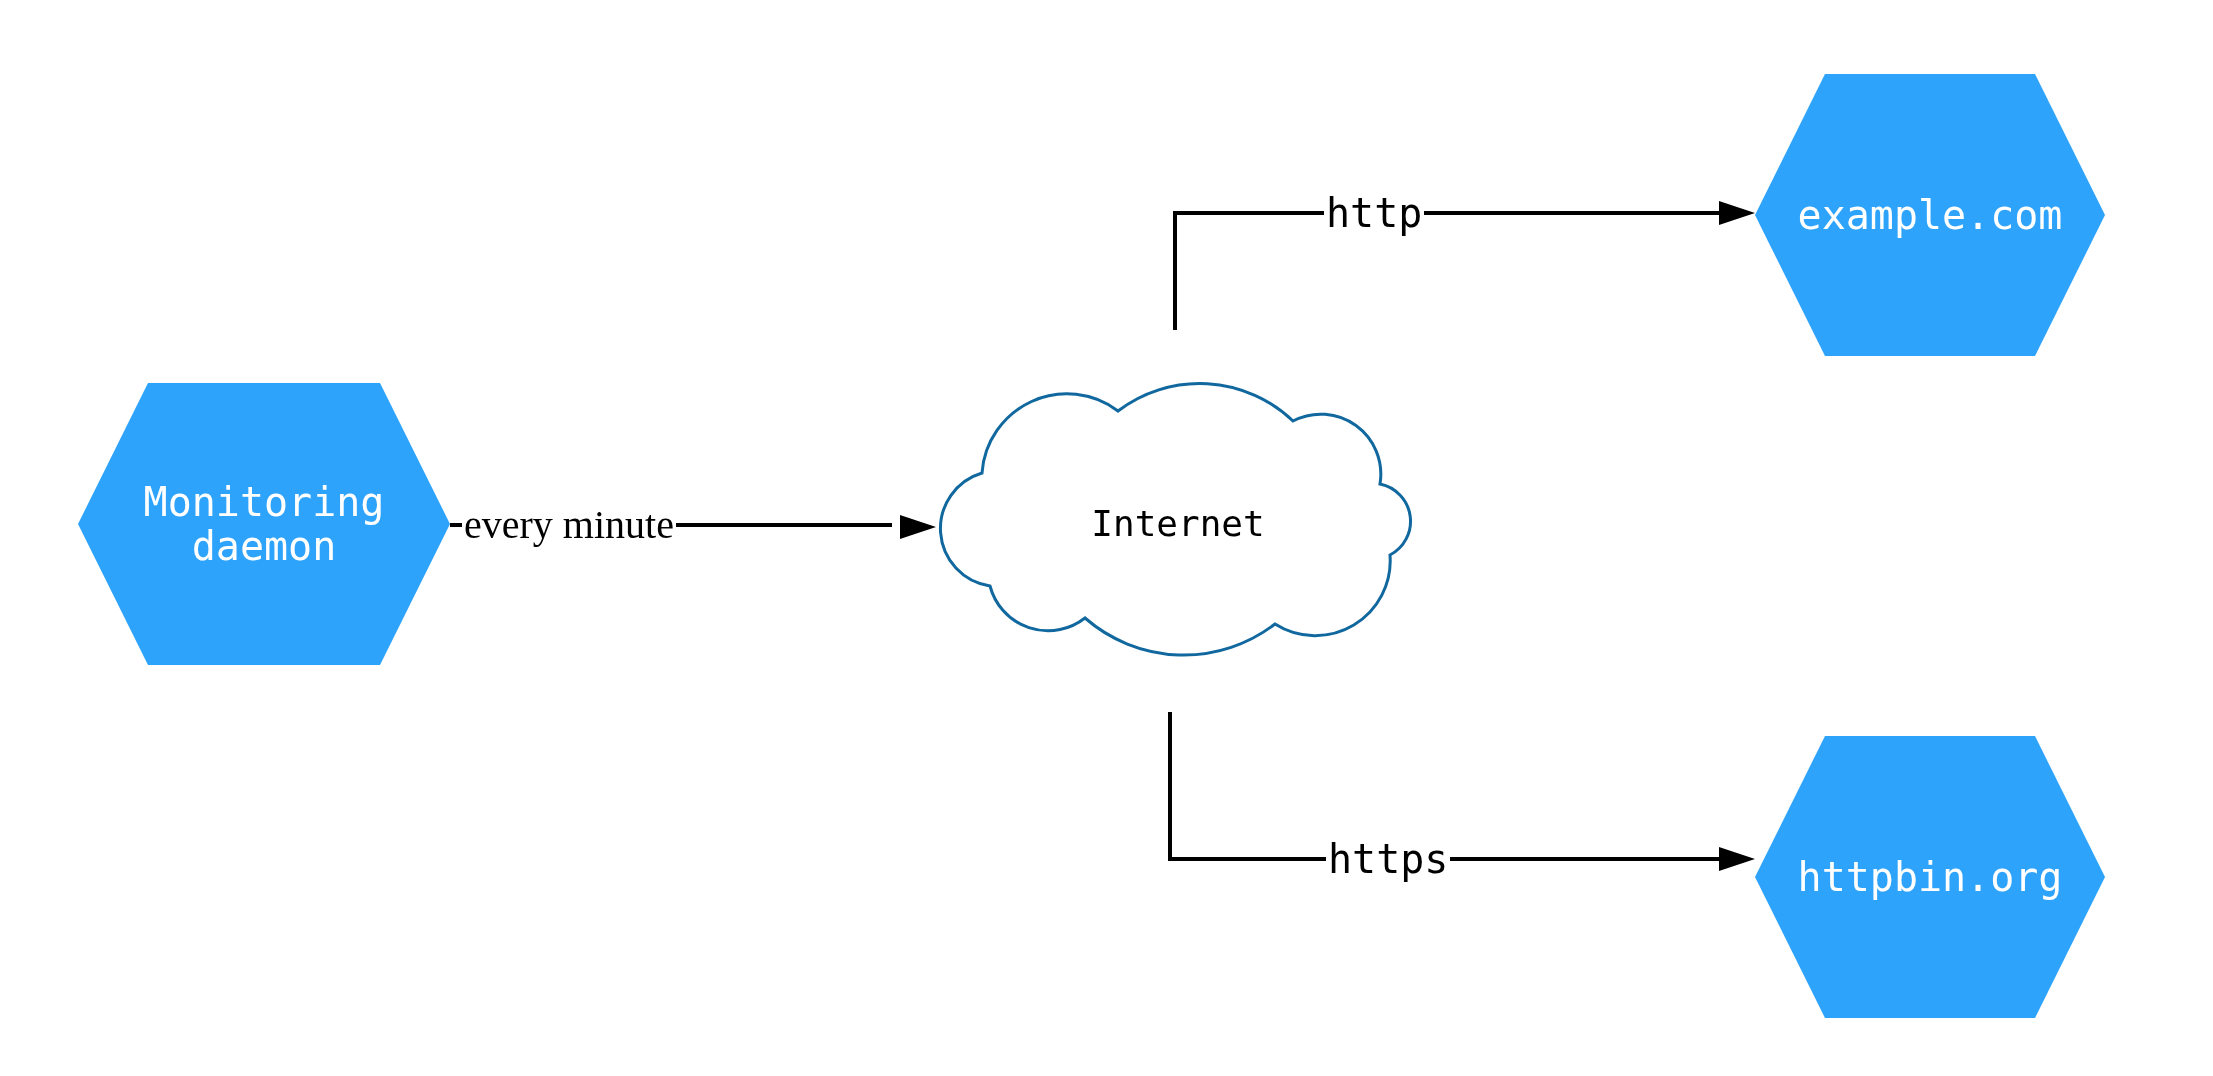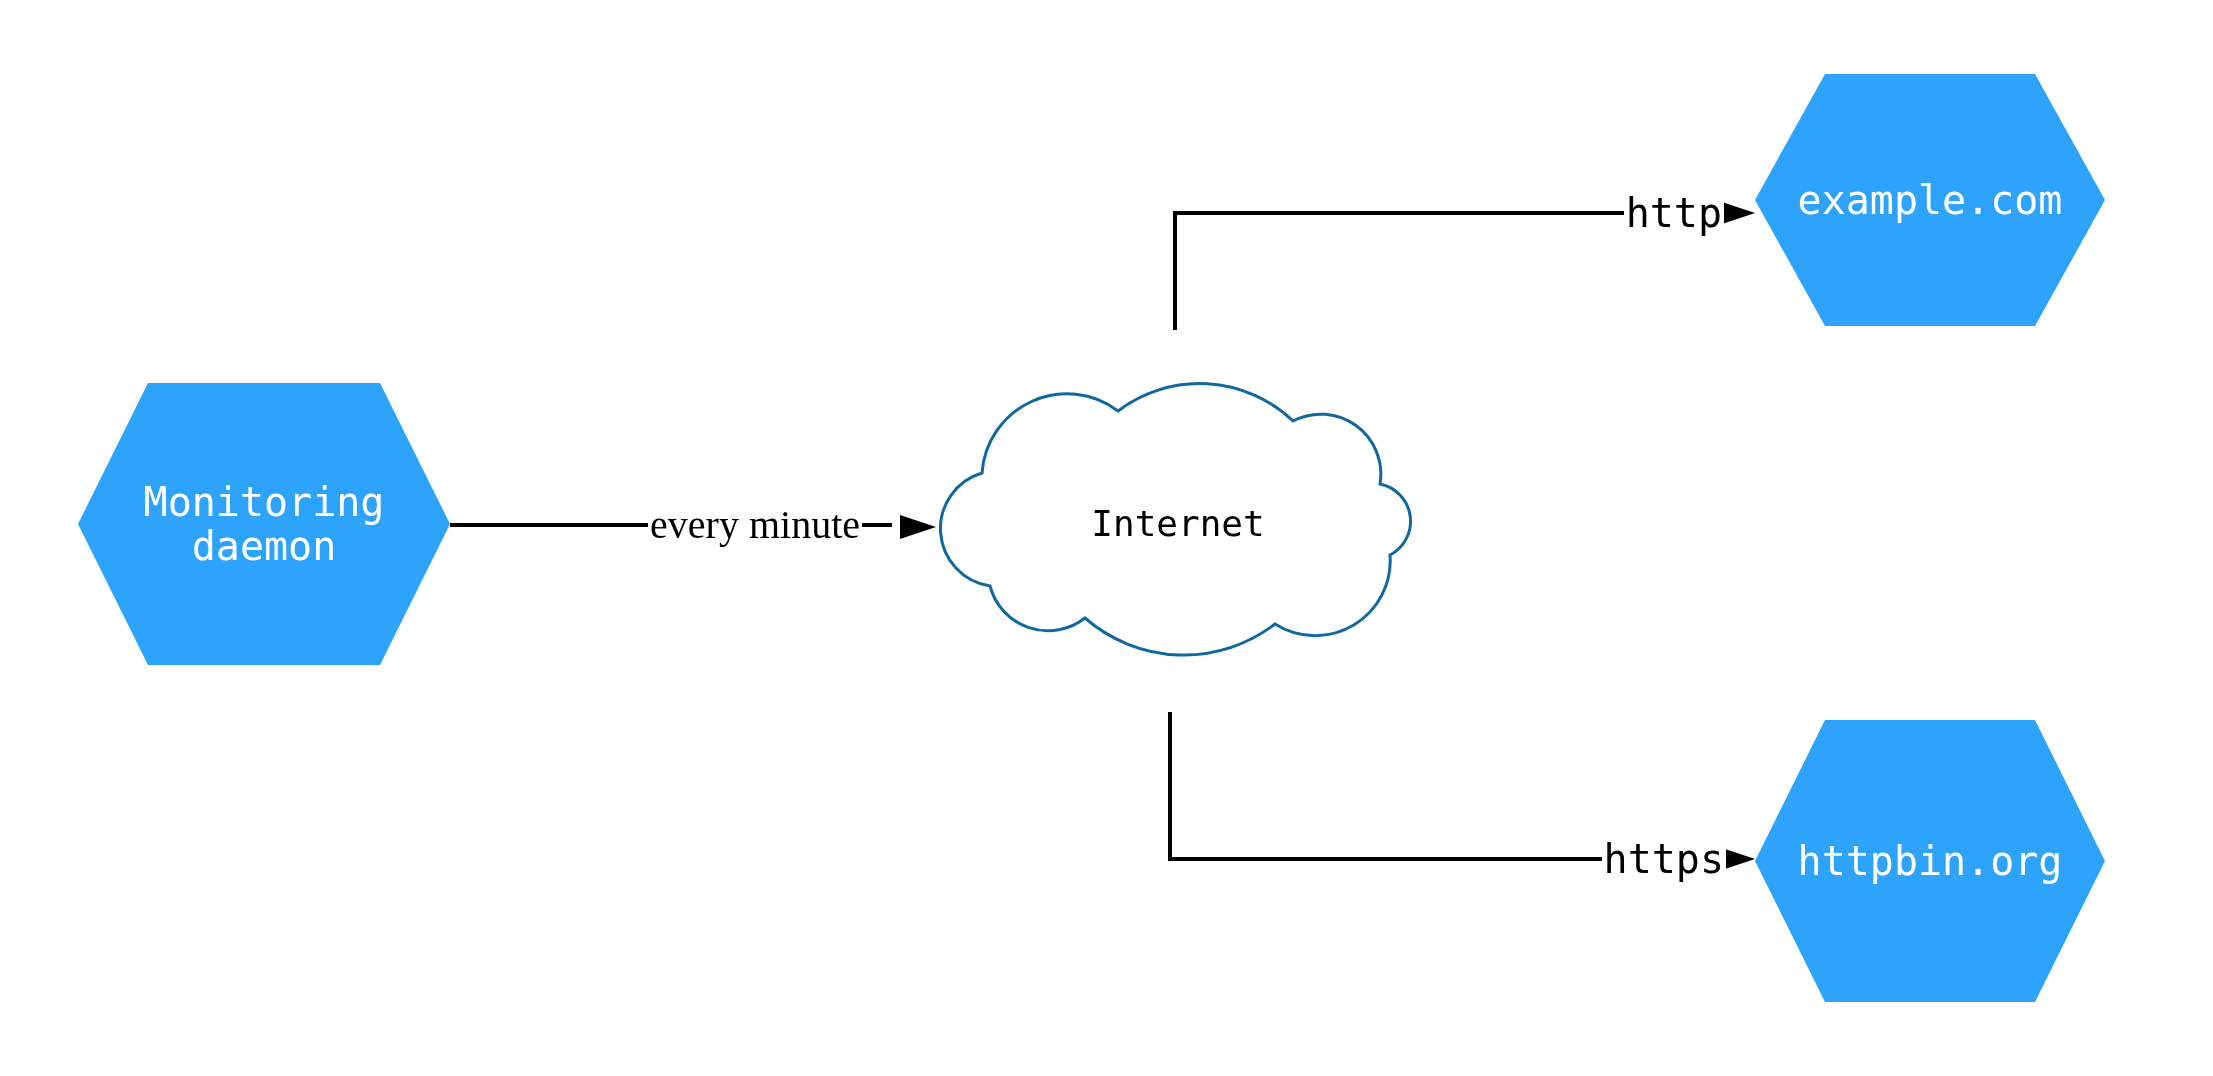--- a/index.html
+++ b/index.html
@@ -42,21 +42,21 @@
   .hline{height:4px;}
   .vline{width:4px;}
   .arrow-right{
     position:absolute;width:0;height:0;
     border-top:12px solid transparent;
     border-bottom:12px solid transparent;
     border-left:36px solid var(--line-color);
   }
   .edge-label{
     position:absolute;width:400px;height:44px;
-    display:flex;align-items:center;justify-content:flex-end;
+    display:flex;align-items:center;justify-content:flex-start;
   }
   .edge-label span{
     background:var(--bg);
     color:#000;
     font-size:40px;line-height:44px;
     padding:0 2px;
     white-space:pre;
   }
 </style>
 </head>
@@ -95,21 +95,21 @@
     <span>http</span>
   </div>
 
   <div class="vline" style="left:1168px;top:712px;height:149px;"></div>
   <div class="hline" style="left:1168px;top:857px;width:553px;"></div>
   <div class="arrow-right" style="left:1719px;top:847px;"></div>
   <div class="edge-label" style="left:1326px;top:837px;">
     <span>https</span>
   </div>
 
-  <div class="hex" style="left:1755px;top:74px;width:350px;height:252px;">
+  <div class="hex" style="left:1755px;top:74px;width:350px;height:282px;">
     <div class="node-label">example.com</div>
   </div>
 
-  <div class="hex" style="left:1755px;top:720px;width:350px;height:282px;">
+  <div class="hex" style="left:1755px;top:736px;width:350px;height:282px;">
     <div class="node-label">httpbin.org</div>
   </div>
 
 </div>
 
 </body></html>

